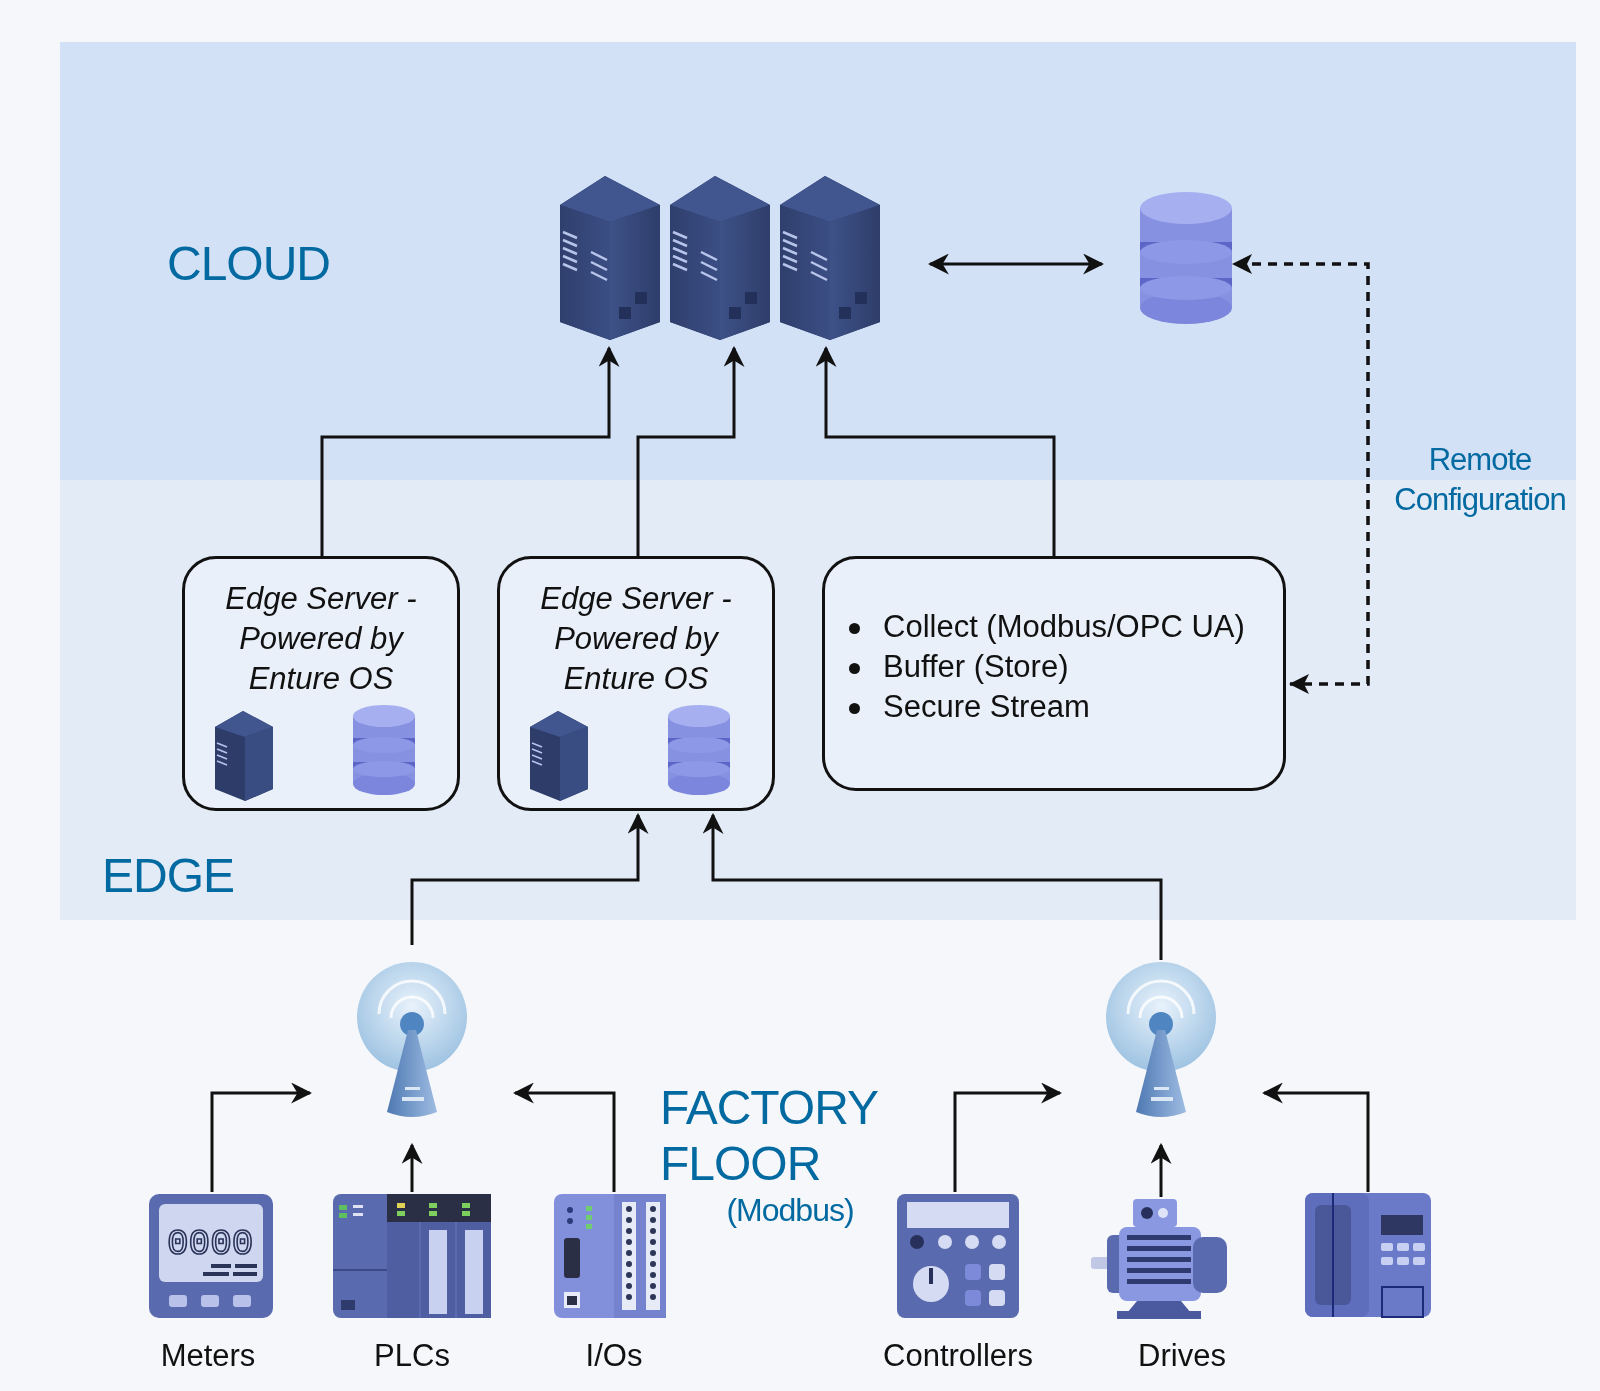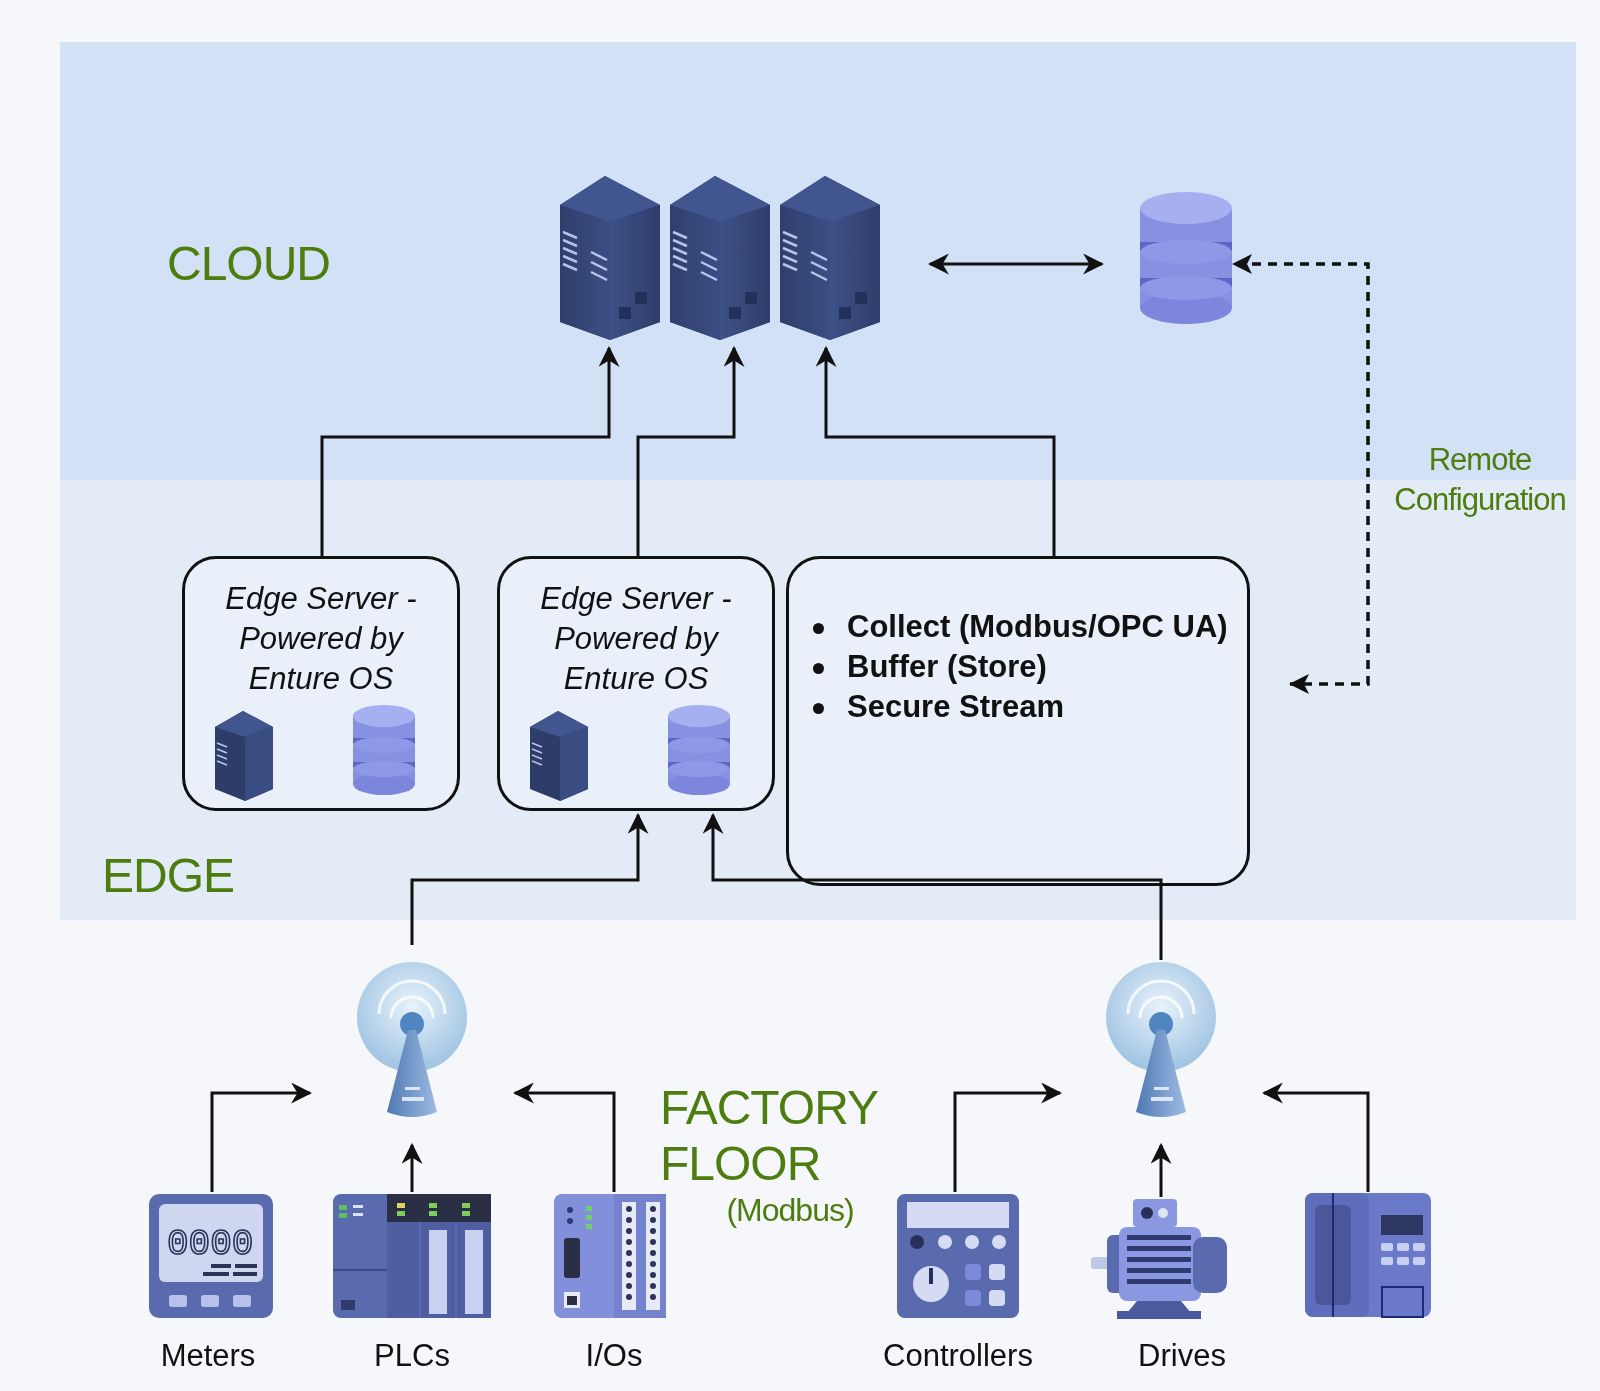--- a/index.html
+++ b/index.html
@@ -5,35 +5,35 @@
   html, body { margin: 0; padding: 0; }
   body {
     width: 1600px; height: 1391px; position: relative; overflow: hidden;
     background: #f6f7fa;
     font-family: "Liberation Sans", sans-serif;
     color: #111;
   }
   .zone { position: absolute; left: 60px; width: 1516px; }
   #cloud-zone { top: 42px; height: 438px; background: #d3e1f6; }
   #edge-zone { top: 480px; height: 440px; background: #e3ebf7; }
-  .zone-label { position: absolute; font-size: 48px; letter-spacing: -1px; color: #4d7c0f; }
+  .zone-label { position: absolute; font-size: 48px; letter-spacing: -1px; color: #0369a1; }
   #cloud-label { left: 167px; top: 236px; }
   #edge-label { left: 102px; top: 848px; text-align: right; }
   #factory-label { left: 660px; top: 1080px; width: 260px; font-size: 48px; line-height: 56px; }
   #factory-sub { left: 660px; top: 1192px; width: 260px; text-align: center; font-size: 32px; }
   #remote-label { left: 1376px; top: 440px; width: 208px; text-align: center; font-size: 31px; line-height: 40px; }
 
   .box {
     position: absolute; border: 3.5px solid #111; border-radius: 34px;
     background: #e9f0f9; box-sizing: border-box;
   }
   .edge-box { width: 278px; height: 255px; top: 556px; font-style: italic; }
   #edge-box-1 { left: 182px; }
   #edge-box-2 { left: 497px; }
-  #func-box { left: 786px; top: 556px; width: 464px; height: 330px; font-weight: bold; }
+  #func-box { left: 822px; top: 556px; width: 464px; height: 235px; }
   .edge-title {
     position: absolute; top: 20px; left: 0; right: 0; text-align: center;
     font-size: 31px; line-height: 40px;
   }
   .func-list { position: absolute; left: 20px; top: 48px; margin: 0; padding: 0; list-style: none; }
   .func-list li { font-size: 31px; line-height: 40px; position: relative; padding-left: 38px; white-space: nowrap; }
   .func-list li::before {
     content: ""; position: absolute; left: 4px; top: 16px; width: 11px; height: 11px; border-radius: 50%; background: #111;
   }
 

